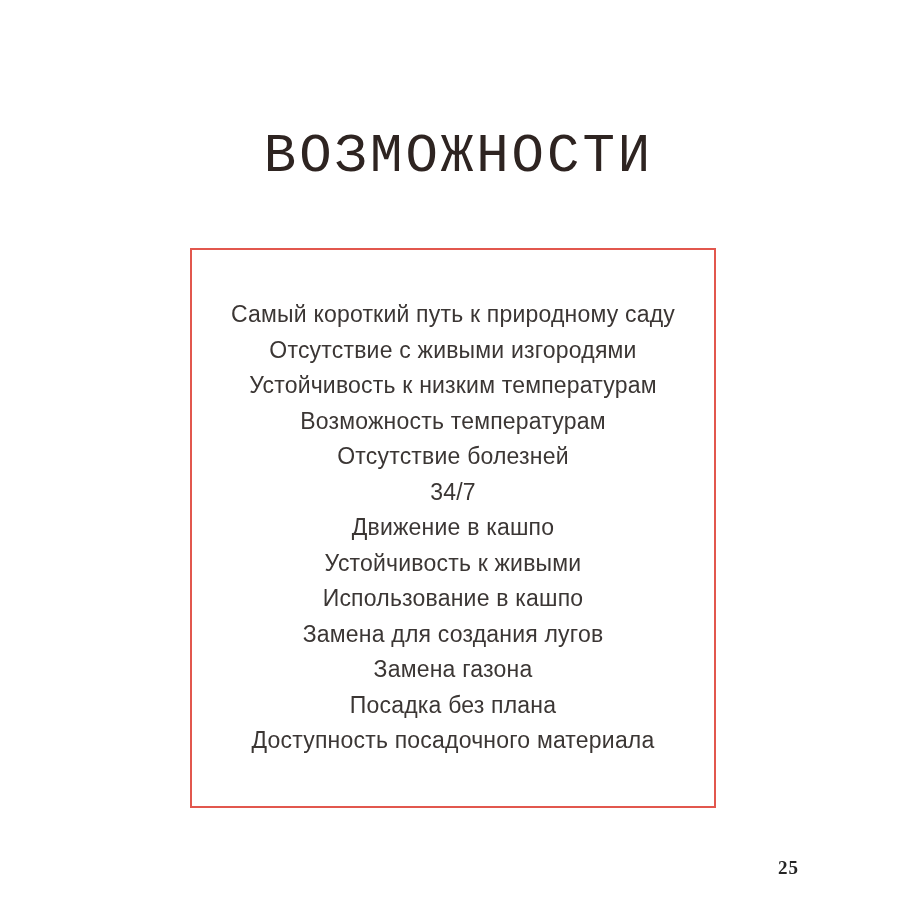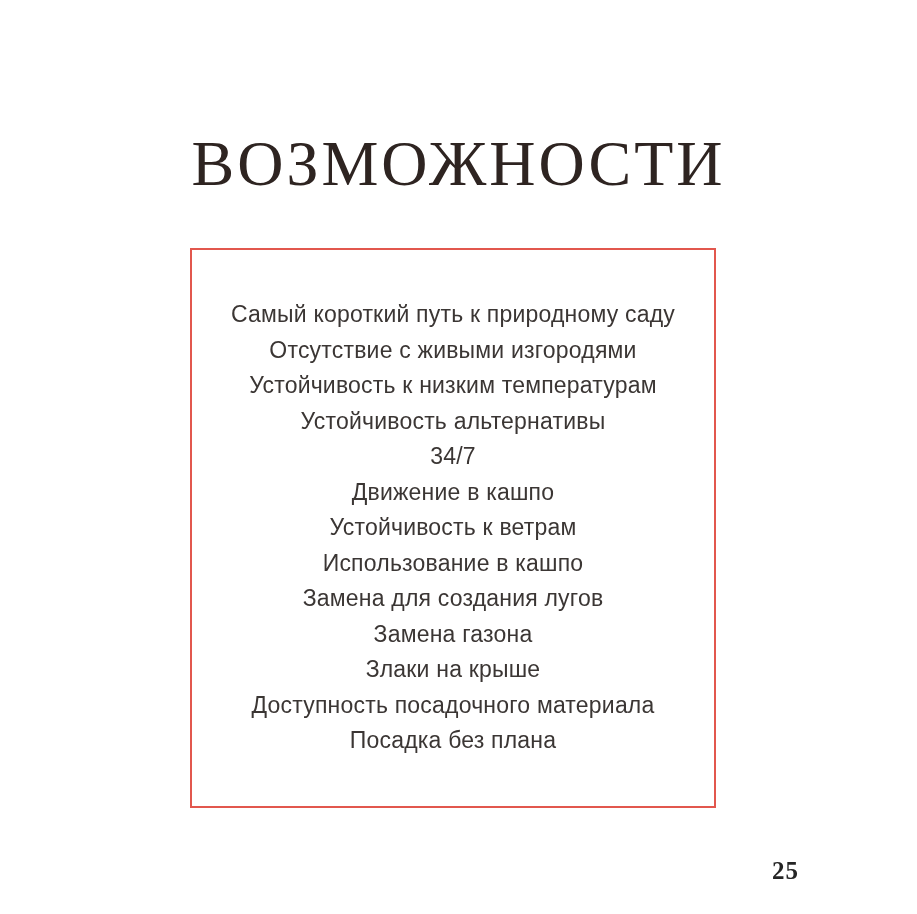--- a/index.html
+++ b/index.html
@@ -19,23 +19,23 @@
     inset: 0;
     background: #ffffff;
   }
   .page-title {
     position: absolute;
     top: 88px;
     left: 0;
     width: 100%;
     text-align: center;
     color: #2e2421;
-    font-family: Liberation Serif, serif;
+    font-family: Liberation Mono, monospace;
     font-weight: 300;
-    font-size: 64px;
+    font-size: 54px;
     line-height: 66px;
     letter-spacing: 3px;
   }
   .features-box {
     position: absolute;
     left: 190px;
     top: 248px;
     width: 526px;
     height: 560px;
     box-sizing: border-box;
@@ -56,44 +56,44 @@
     text-align: center;
     letter-spacing: 0.2px;
   }
   .page-number {
     position: absolute;
     top: 857px;
     right: 118px;
     color: #252525;
     font-family: "Liberation Serif", serif;
     font-weight: bold;
-    font-size: 25px;
+    font-size: 19px;
     letter-spacing: 1px;
   }
 </style>
 </head>
 <body>
 
 <div class="page">
 
   <h1 class="page-title">
     <span>ВОЗМОЖНОСТИ</span><br>
   </h1>
 
   <div class="features-box" style="border-color: rgb(226, 87, 78);">
     <div class="feature-line">Самый короткий путь к природному саду</div>
     <div class="feature-line">Отсутствие с живыми изгородями</div>
     <div class="feature-line">Устойчивость к низким температурам</div>
-    <div class="feature-line">Устойчивость альтернативы</div>
+    <div class="feature-line">Возможность температурам</div>
+    <div class="feature-line">Отсутствие болезней</div>
     <div class="feature-line">34/7</div>
     <div class="feature-line">Движение в кашпо</div>
-    <div class="feature-line">Устойчивость к ветрам</div>
+    <div class="feature-line">Устойчивость к живыми</div>
     <div class="feature-line">Использование в кашпо</div>
     <div class="feature-line">Замена для создания лугов</div>
     <div class="feature-line">Замена газона</div>
-    <div class="feature-line">Злаки на крыше</div>
+    <div class="feature-line">Посадка без плана</div>
     <div class="feature-line">Доступность посадочного материала</div>
-    <div class="feature-line">Посадка без плана</div>
   </div>
 
   <div class="page-number">25</div>
 
 </div>
 
 </body></html>

